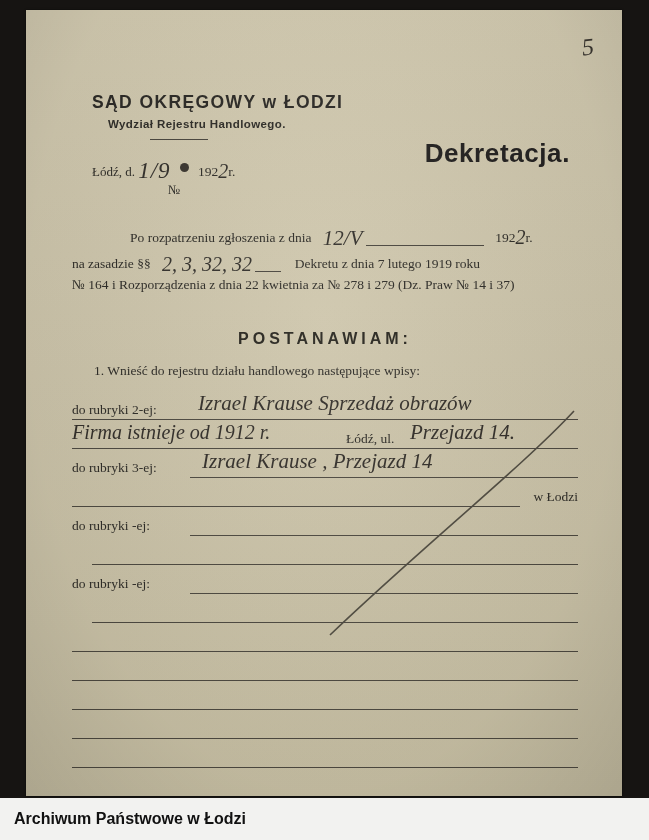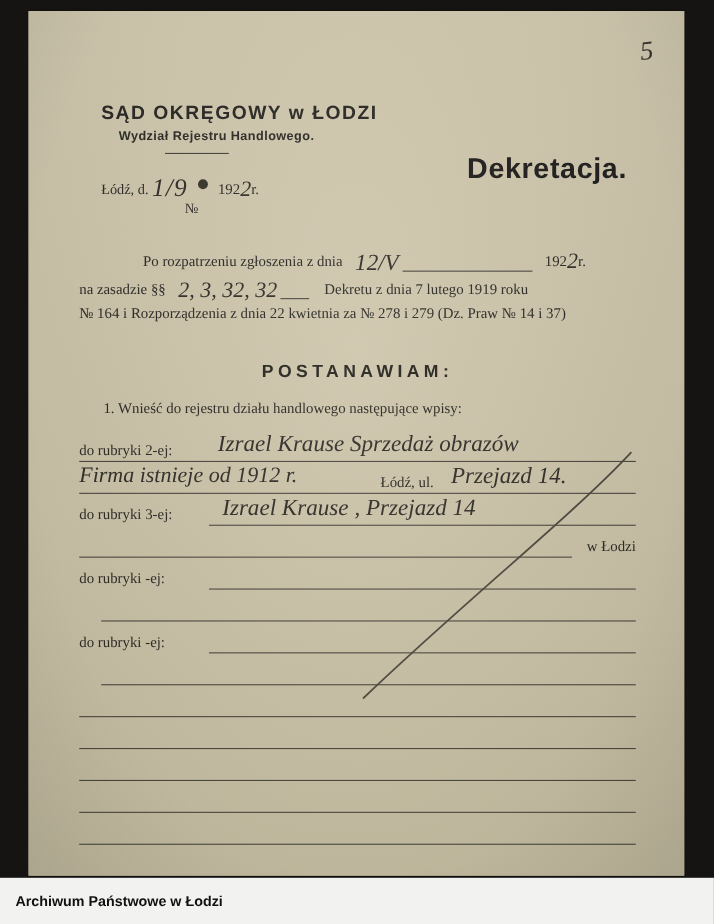--- a/index.html
+++ b/index.html
@@ -246,21 +246,21 @@
   .watermark {
     position: absolute;
     left: 0;
     bottom: 0;
     width: 649px;
     height: 42px;
     background: #f2f2f0;
     color: #111;
     font-family: "Liberation Sans", sans-serif;
     font-weight: bold;
-    font-size: 13px;
+    font-size: 16px;
     display: flex;
     align-items: center;
     padding-left: 14px;
     box-sizing: border-box;
   }
 </style>
 </head>
 <body>
 
 <div class="screen">

